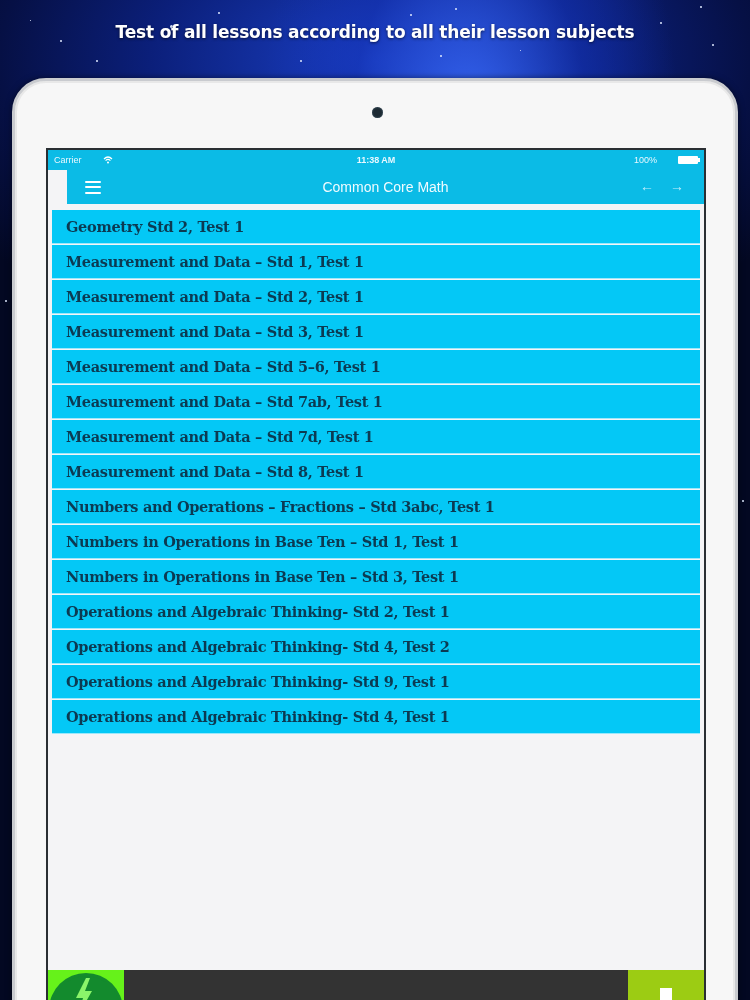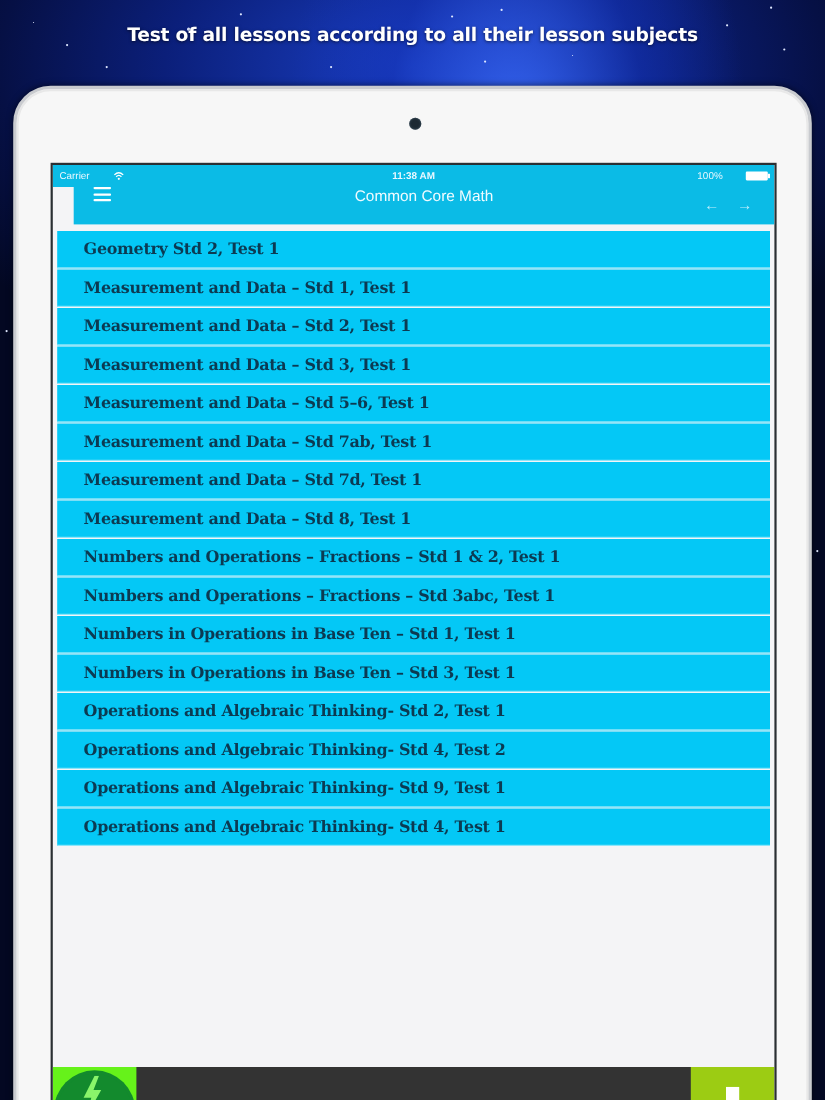--- a/index.html
+++ b/index.html
@@ -39,32 +39,32 @@
     height: 20px; background: #0bbbe6; color: #e9f8ff; font-size: 9px;
     display: flex; align-items: center; justify-content: space-between; padding: 0 6px;
     position: relative;
   }
   .statusbar .time { position: absolute; left: 0; right: 0; text-align: center; font-weight: bold; }
   .statusbar .left, .statusbar .right { display: flex; align-items: center; gap: 21px; position: relative; z-index: 1; }
   .battery { width: 20px; height: 8px; background: #fff; border-radius: 1px; position: relative; }
   .battery::after { content: ""; position: absolute; right: -2px; top: 2px; width: 2px; height: 4px; background: #fff; }
   .wifi { width: 10px; height: 8px; }
   .navbar {
-    height: 34px; background: #0bbbe6; display: flex; align-items: flex-start; position: relative; margin-left: 19px;
+    height: 34px; background: #0bbbe6; display: flex; align-items: center; position: relative; margin-left: 19px;
   }
   .nav-title { position: absolute; left: 0; right: 0; text-align: center; color: #f0fbff; font-size: 14px; }
   .hamburger { position: relative; z-index: 1; margin-left: 18px; width: 16px; height: 13px; display: flex; flex-direction: column; justify-content: space-between; cursor: pointer; }
   .hamburger span { display: block; height: 2px; background: #ffffff; border-radius: 1px; }
   .nav-arrows { position: absolute; right: 20px; top: 8px; display: flex; gap: 16px; color: #bfeefc; font-size: 14px; z-index: 1; }
   .nav-arrows span { cursor: pointer; }
   .list { padding: 6px 4px 0 4px; }
   .list-item {
     height: 34px; margin-bottom: 1px; background: #04c8f6;
     border-bottom: 1px solid #9be8fb;
-    display: flex; align-items: center; padding-left: 24px;
+    display: flex; align-items: center; padding-left: 14px;
     font-family: "DejaVu Serif", serif; font-size: 14.5px; font-weight: bold;
     color: #0c3a52; cursor: pointer; letter-spacing: -0.3px;
   }
   .ad {
     position: absolute; left: 0; right: 0; bottom: -2px; height: 58px;
     background: #333333; display: flex;
   }
   .ad-icon-wrap { width: 76px; height: 100%; background: #66f21a; position: relative; overflow: hidden; }
   .ad-badge {
     position: absolute; left: 4px; top: 6px; width: 68px; height: 68px; border-radius: 50%;
@@ -141,21 +141,20 @@
 
     <div class="list">
       <div class="list-item">Geometry Std 2, Test 1</div>
       <div class="list-item">Measurement and Data – Std 1, Test 1</div>
       <div class="list-item">Measurement and Data – Std 2, Test 1</div>
       <div class="list-item">Measurement and Data – Std 3, Test 1</div>
       <div class="list-item">Measurement and Data – Std 5–6, Test 1</div>
       <div class="list-item">Measurement and Data – Std 7ab, Test 1</div>
       <div class="list-item">Measurement and Data – Std 7d, Test 1</div>
       <div class="list-item">Measurement and Data – Std 8, Test 1</div>
-      <div class="list-item">Numbers and Operations – Fractions – Std 1 &amp; 2, Test 1</div>
       <div class="list-item">Numbers and Operations – Fractions – Std 3abc, Test 1</div>
       <div class="list-item">Numbers in Operations in Base Ten – Std 1, Test 1</div>
       <div class="list-item">Numbers in Operations in Base Ten – Std 3, Test 1</div>
       <div class="list-item">Operations and Algebraic Thinking- Std 2, Test 1</div>
       <div class="list-item">Operations and Algebraic Thinking- Std 4, Test 2</div>
       <div class="list-item">Operations and Algebraic Thinking- Std 9, Test 1</div>
       <div class="list-item">Operations and Algebraic Thinking- Std 4, Test 1</div>
     </div>
 
     <div class="ad">

